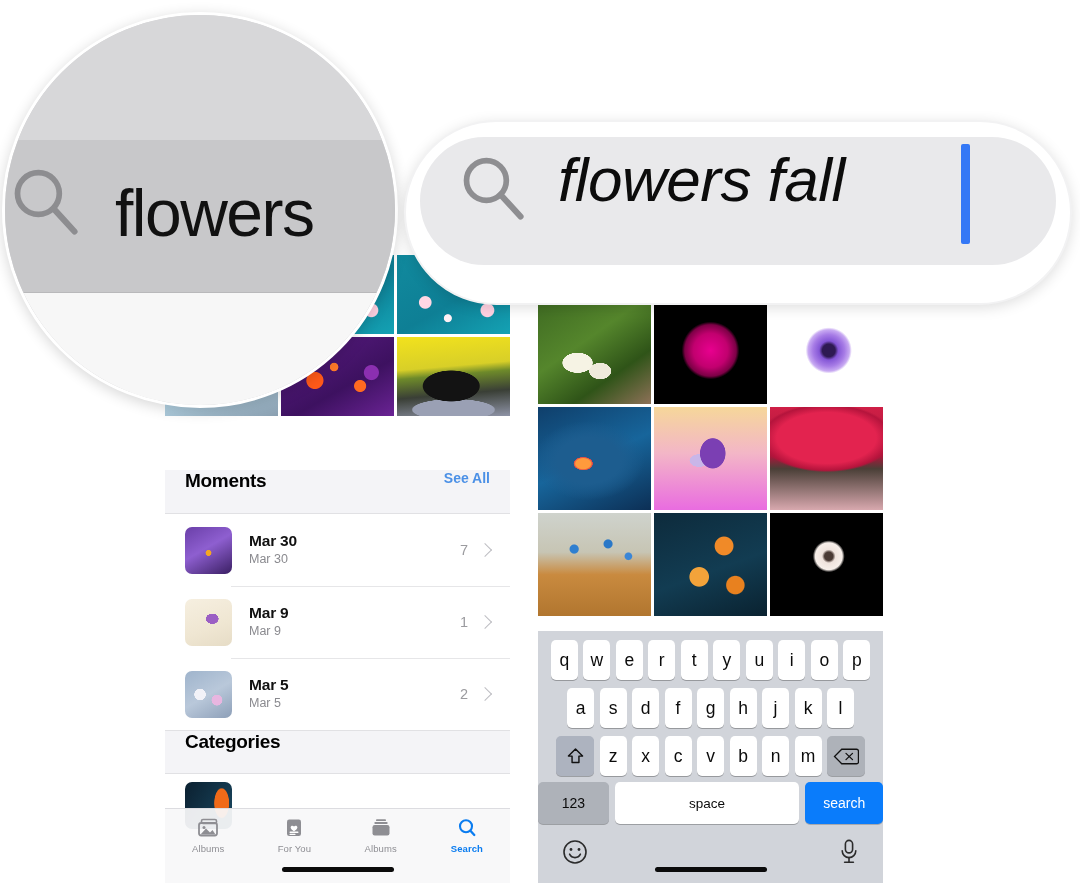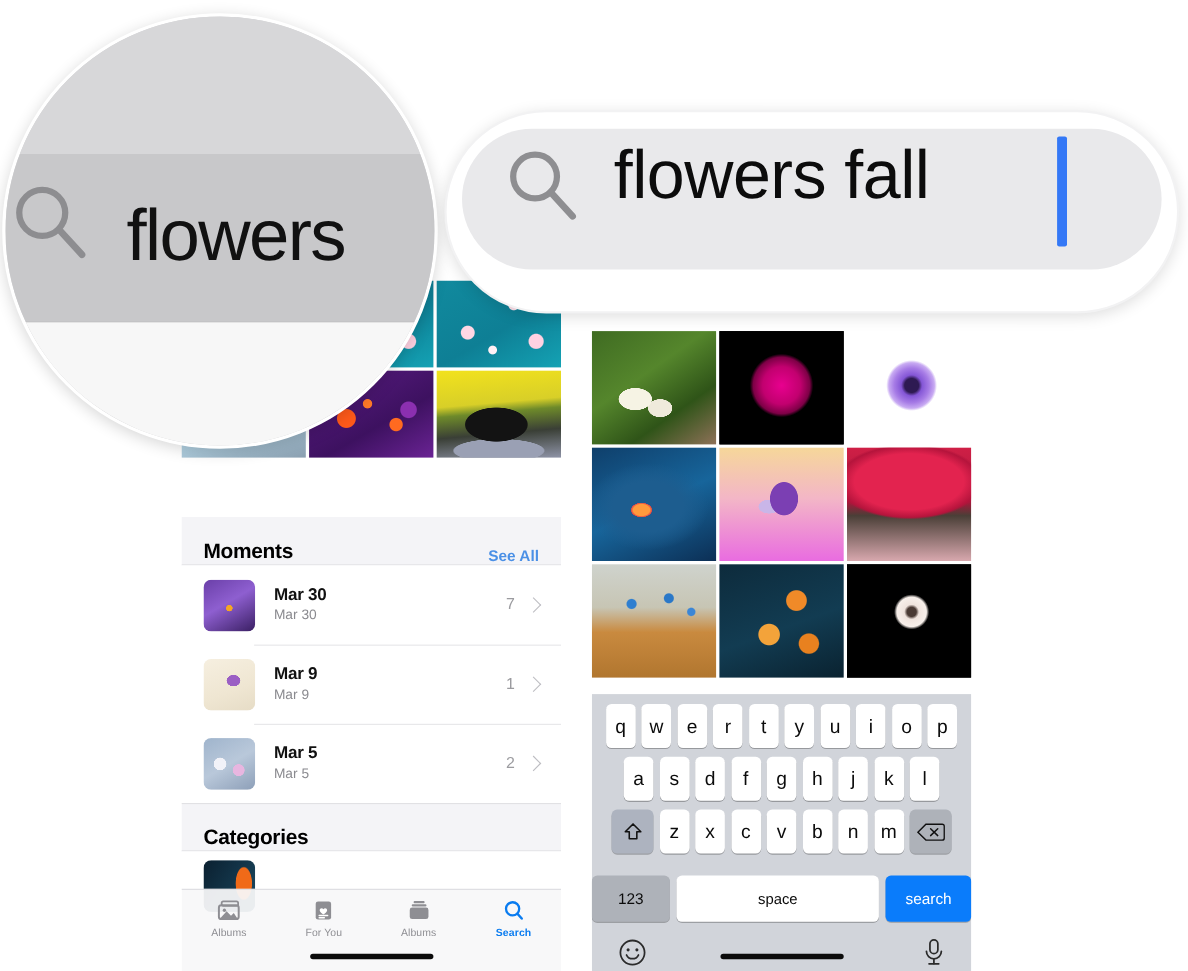--- a/index.html
+++ b/index.html
@@ -80,21 +80,21 @@
      radial-gradient(circle at 72% 70%,#e8811f 8%,transparent 9%),
      linear-gradient(160deg,#0d2b3c,#123c52 55%,#0a2230);}
   .ph-white-daisy{background:
      radial-gradient(circle at 52% 42%,#4a3a34 0%,#4a3a34 5%,#efe3dd 8%,#f7efea 16%,#000 19%),
      #000;}
   .ph-categories{background:
      radial-gradient(ellipse 30% 60% at 78% 45%,#f06a18 50%,transparent 55%),
      linear-gradient(120deg,#0b2030,#14384d 60%,#1b4a63);}
 
   
-  .sec-head{height:44px;background:#f4f4f7;display:flex;align-items:flex-end;
+  .sec-head{height:44px;background:#f4f4f7;display:flex;align-items:flex-start;
             justify-content:space-between;padding:0 20px;box-sizing:border-box;
             border-bottom:1px solid #e1e1e4;}
   .sec-title{font-size:19px;font-weight:bold;color:#000;letter-spacing:-0.3px;}
   .see-all{font-size:14px;color:#4b90e6;font-weight:700;}
 
   .mrow{height:72px;display:flex;align-items:center;padding-left:20px;box-sizing:border-box;
         background:#fff;position:relative;}
   .mrow + .mrow::before{content:"";position:absolute;left:66px;right:0;top:0;height:1px;background:#e6e6e8;}
   .mthumb{width:47px;height:47px;border-radius:7px;flex:0 0 auto;}
   .mtext{margin-left:17px;flex:1 1 auto;}
@@ -120,21 +120,21 @@
   .krow{display:flex;justify-content:center;gap:5.5px;margin-top:8px;}
   .krow.r1{margin-top:9px;}
   .key{width:27px;height:40px;background:#fff;border-radius:5px;
        display:flex;align-items:center;justify-content:center;
        font-size:17.5px;color:#0b0b0b;box-shadow:0 1px 0 rgba(0,0,0,0.28);}
   .krow.r2{padding-left:0;}
   .kspecial{width:38px;height:40px;background:#adb3bf;border-radius:5px;
             display:flex;align-items:center;justify-content:center;
             box-shadow:0 1px 0 rgba(0,0,0,0.25);}
   .kspecial.del{background:#aeb2b9;}
-  .krow.r4{gap:6px;margin-top:20px;}
+  .krow.r4{gap:6px;margin-top:6px;}
   .k123{width:73px;height:42px;background:#aeb2b9;border-radius:5px;
         display:flex;align-items:center;justify-content:center;font-size:14px;color:#0b0b0b;
         box-shadow:0 1px 0 rgba(0,0,0,0.25);}
   .kspace{width:190px;height:42px;background:#fff;border-radius:5px;
           display:flex;align-items:center;justify-content:center;font-size:13.5px;color:#0b0b0b;
           box-shadow:0 1px 0 rgba(0,0,0,0.25);}
   .ksearch{width:80px;height:42px;background:#0a7cfb;border-radius:5px;
            display:flex;align-items:center;justify-content:center;font-size:14px;color:#fff;
            box-shadow:0 1px 0 rgba(0,0,0,0.2);}
   .kbottom{display:flex;align-items:center;justify-content:space-between;
@@ -145,23 +145,23 @@
      background:#d2d2d4;border:3px solid #ffffff;box-sizing:border-box;overflow:hidden;
      box-shadow:0 3px 14px rgba(0,0,0,0.16);}
   .cl-top{position:absolute;left:0;top:0;width:100%;height:32%;background:#d7d7d9;}
   .cl-band{position:absolute;left:0;top:32%;width:100%;height:39%;background:#c8c8ca;}
   .cl-bot{position:absolute;left:0;top:71%;width:100%;height:29%;background:#f7f7f7;
           border-top:1.5px solid #b9b9bb;}
   .cl-sq{position:absolute;left:3px;top:150px;width:76px;height:76px;}
   .cl-word{position:absolute;left:110px;top:160px;font-size:66px;color:#111;letter-spacing:-1.5px;
            font-weight:400;}
 
-  #callout-right{position:absolute;left:404px;top:100px;width:668px;height:185px;
+  #callout-right{position:absolute;left:404px;top:120px;width:668px;height:185px;
      border-radius:93px;background:#ffffff;border:2px solid #f2f2f3;box-sizing:border-box;
-     box-shadow:0 3px 14px rgba(0,0,0,0.13);}
+     box-shadow:0 3px 14px rgba(0,0,0,0.13);font-style:italic;}
   .cr-field{position:absolute;left:14px;top:15px;right:14px;bottom:38px;
      background:#e9e9eb;border-radius:78px;}
   .cr-mag{position:absolute;left:52px;top:32px;width:72px;height:72px;}
   .cr-word{position:absolute;left:152px;top:22px;font-size:62px;color:#0c0c0c;
      letter-spacing:-0.5px;font-weight:400;}
   .cr-caret{position:absolute;left:555px;top:22px;width:9px;height:100px;background:#3478f6;
      border-radius:2px;}
 </style>
 </head>
 <body>

